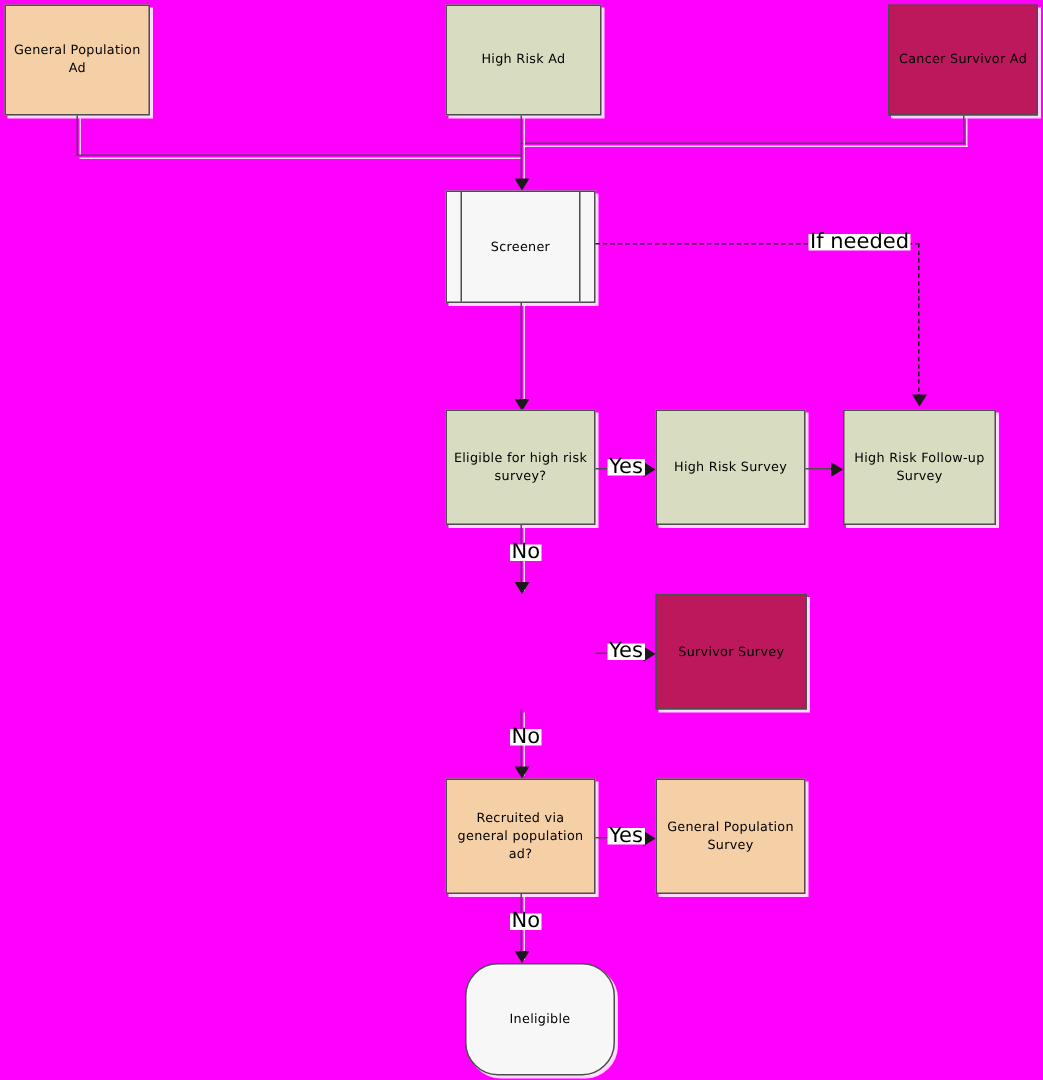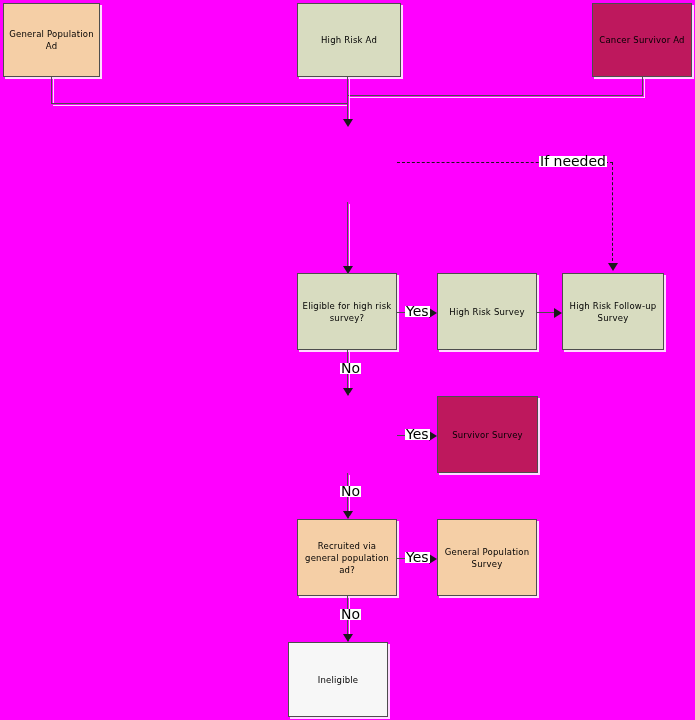--- a/index.html
+++ b/index.html
@@ -108,20 +108,23 @@
   <div class="ln lnv" style="left:642px;top:77px;height:19px;"></div>
   <div class="ln lnv sh" style="left:644px;top:79px;height:19px;"></div>
 
   <div class="ln lnh" style="left:347px;top:95px;width:296px;"></div>
   <div class="ln lnh sh" style="left:349px;top:97px;width:296px;"></div>
 
   <div class="ln lnv" style="left:347px;top:77px;height:45px;"></div>
   <div class="ln lnv sh" style="left:349px;top:79px;height:43px;"></div>
   <div class="arr-d" style="left:343px;top:119px;"></div>
 
+  <div class="node fill-white predef" style="left:297px;top:127px;width:100px;height:75px;">
+    <span>Screener</span>
+  </div>
 
   <div class="dash-h" style="left:397px;top:162px;width:216px;"></div>
   <div class="dash-v" style="left:612px;top:162px;height:104px;"></div>
   <div class="arr-d" style="left:608px;top:263px;"></div>
   <div class="elabel" style="left:539px;top:156px;">If needed</div>
 
   <div class="ln lnv" style="left:347px;top:202px;height:68px;"></div>
   <div class="ln lnv sh" style="left:349px;top:204px;height:66px;"></div>
   <div class="arr-d" style="left:343px;top:266px;"></div>
 
@@ -173,17 +176,17 @@
 
   <div class="ln lnh" style="left:397px;top:558px;width:35px;"></div>
   <div class="arr-r" style="left:429px;top:554px;"></div>
   <div class="elabel" style="left:405px;top:552px;">Yes</div>
 
   <div class="ln lnv" style="left:347px;top:596px;height:44px;"></div>
   <div class="ln lnv sh" style="left:349px;top:598px;height:42px;"></div>
   <div class="arr-d" style="left:343px;top:634px;"></div>
   <div class="elabel" style="left:340px;top:609px;">No</div>
 
-  <div class="node fill-white" style="left:288px;top:642px;width:100px;height:75px;">
+  <div class="node fill-white" style="left:310px;top:642px;width:100px;height:75px;border-radius:22px;">
     <span>Ineligible</span>
   </div>
 
 </div>
 
 </body></html>

